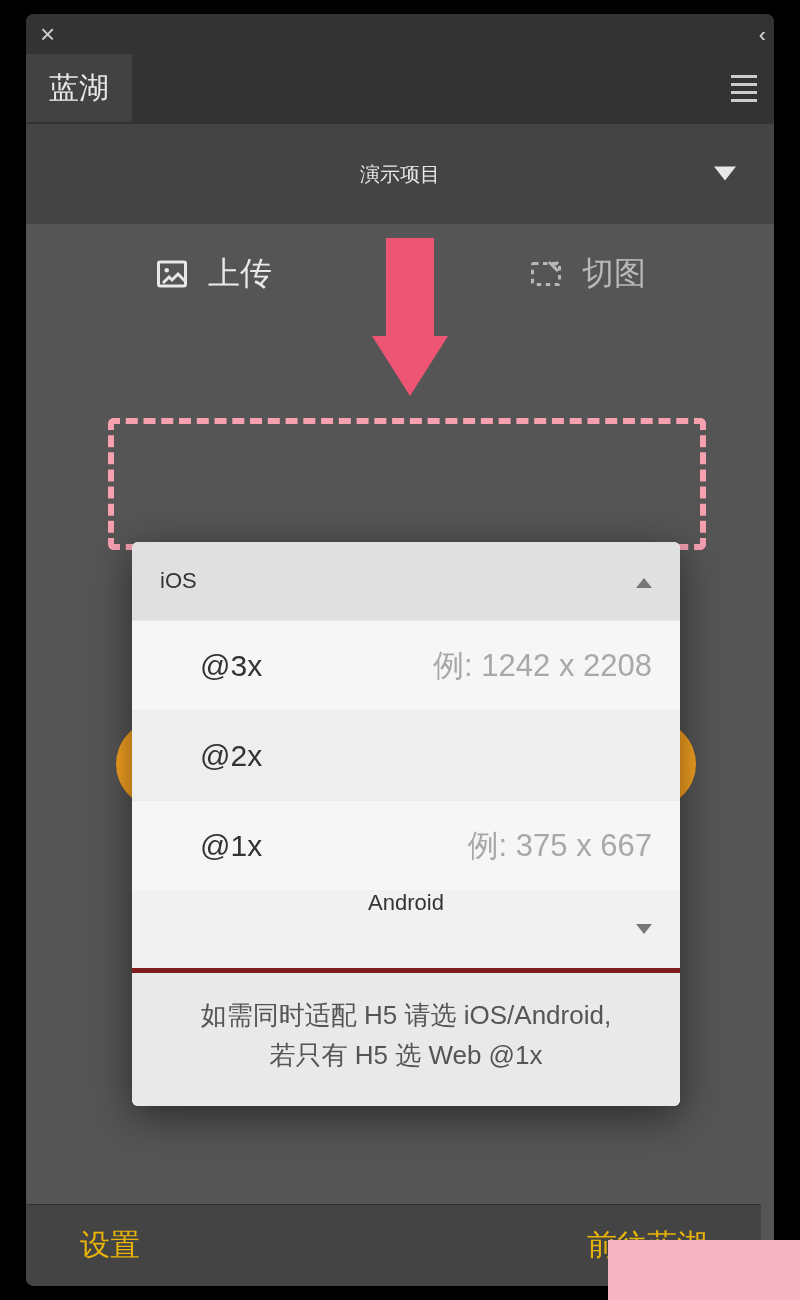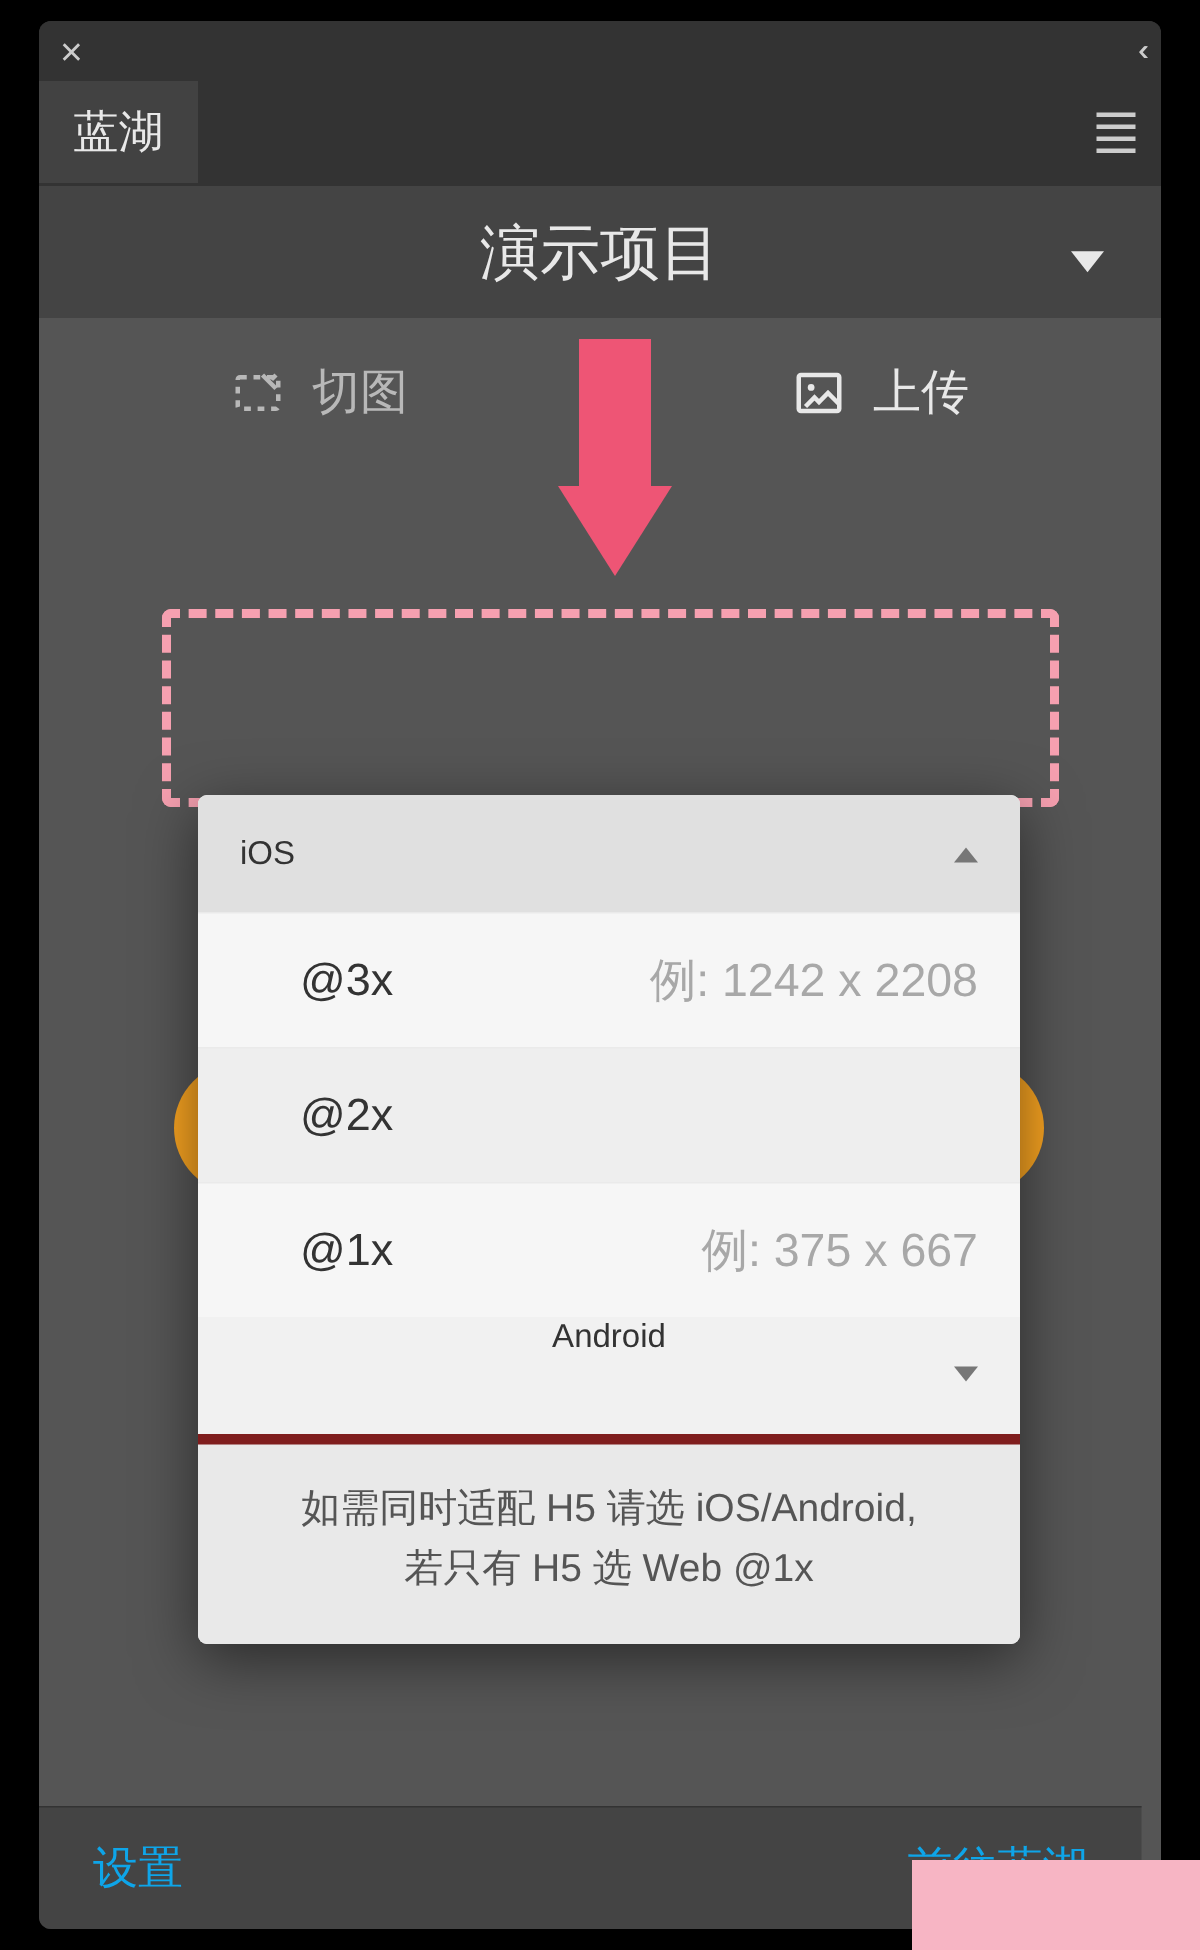--- a/index.html
+++ b/index.html
@@ -52,30 +52,29 @@
   .tabrow .menu {
     width: 60px;
     display: flex;
     align-items: center;
     justify-content: center;
     color: #ccc;
     font-size: 28px;
   }
   
   .project-bar {
-    height: 88px;
+    height: 100px;
     background: #444444;
     display: flex;
     align-items: center;
     justify-content: center;
     color: #e8e8e8;
-    font-size: 40px;
+    font-size: 20px;
     position: relative;
     margin-top: 2px;
-    font-family: Liberation Serif, serif;
   }
   .project-bar .chev {
     position: absolute;
     right: 38px;
     top: 50%;
     transform: translateY(-50%);
   }
   
   .action-tabs {
     height: 100px;
@@ -203,33 +202,33 @@
     color: #a8a8a8;
     font-size: 31px;
   }
   .dd-hint {
     background: #e9e9e9;
     padding: 22px 28px 30px;
     text-align: center;
     color: #555;
     font-size: 26px;
     line-height: 1.55;
-    border-top: 7px solid #7f1d1d;
+    border-top: 5px solid #7f1d1d;
   }
   
   .footer {
     position: absolute;
     left: 0; right: 13px; bottom: 0;
     height: 82px;
     background: #444444;
     display: flex;
     align-items: center;
     justify-content: space-between;
-    padding: 0 36px;
-    color: #0ea5e9;
+    padding: 0 54px;
+    color: #eab308;
     font-size: 30px;
     border-top: 1px solid #333;
   }
   
   .pink-overlay {
     position: absolute;
     right: 0;
     bottom: 0;
     width: 192px;
     height: 60px;
@@ -295,40 +294,40 @@
       </span>
     </div>
   </div>
 
   <div class="project-bar">
     <span>演示项目</span>
     <span class="chev"><span class="tri-down"></span></span>
   </div>
 
   <div class="action-tabs">
+    <div class="at">
+      <span class="icon">
+        <svg viewBox="0 0 24 24" width="36" height="36" fill="none" stroke="#e8e8e8" stroke-width="2">
+          <rect x="3" y="4" width="18" height="16" rx="1"></rect>
+          <circle cx="8.5" cy="9.5" r="1.5" fill="#e8e8e8" stroke="none"></circle>
+          <path d="M21 17l-5-5-4 4-2-2-4 4"></path>
+        </svg>
+      </span>
+      <span>上传</span>
+    </div>
     <div class="at inactive">
       <span class="icon">
         <svg viewBox="0 0 24 24" width="36" height="36" fill="none" stroke="#b8b8b8" stroke-width="2" stroke-dasharray="3 3">
           <rect x="3" y="5" width="18" height="14" rx="1"></rect>
           <path d="M14 4l6 6" stroke-dasharray="0" stroke="#b8b8b8"></path>
           <path d="M20 4l-2 2" stroke-dasharray="0"></path>
         </svg>
       </span>
       <span>切图</span>
     </div>
-    <div class="at">
-      <span class="icon">
-        <svg viewBox="0 0 24 24" width="36" height="36" fill="none" stroke="#e8e8e8" stroke-width="2">
-          <rect x="3" y="4" width="18" height="16" rx="1"></rect>
-          <circle cx="8.5" cy="9.5" r="1.5" fill="#e8e8e8" stroke="none"></circle>
-          <path d="M21 17l-5-5-4 4-2-2-4 4"></path>
-        </svg>
-      </span>
-      <span>上传</span>
-    </div>
   </div>
 
   <div class="content">
 
     <div class="arrow">
       <div class="shaft"></div>
       <div class="head"></div>
     </div>
 
     <div class="dashed-box"></div>

